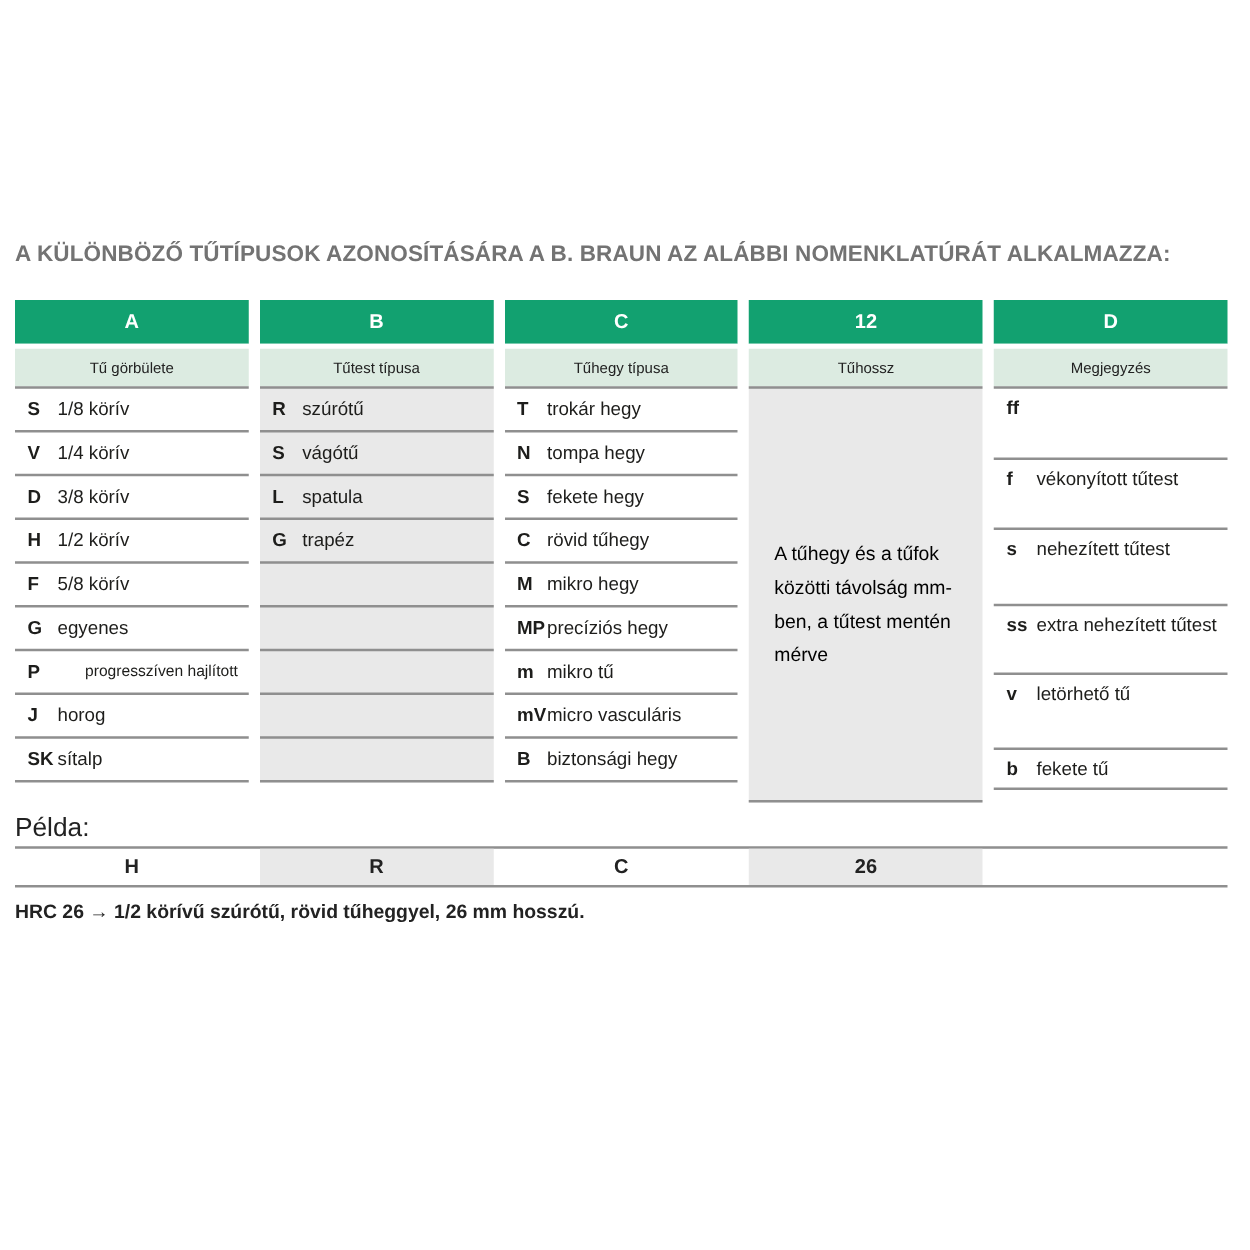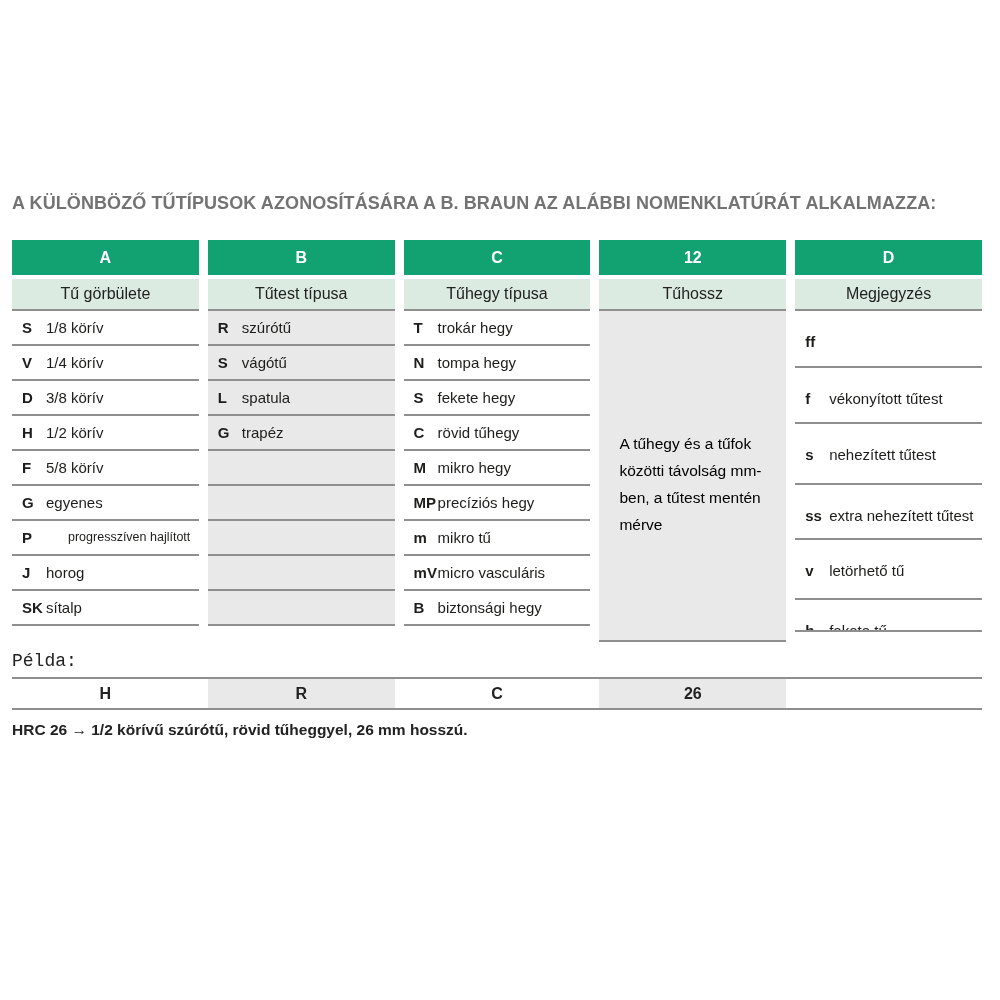--- a/index.html
+++ b/index.html
@@ -26,48 +26,48 @@
   }
   .col{flex:1;display:flex;flex-direction:column;min-width:0;}
   .col-header{
     height:35px;background:var(--green);
     color:#ffffff;font-weight:bold;font-size:16px;
     text-align:center;line-height:35px;
   }
   .col-gap{height:4px;background:#ffffff;}
   .col-subheader{
     height:30px;background:var(--lgreen);
-    font-size:16px;text-align:center;line-height:30px;color:#222;
+    font-size:12px;text-align:center;line-height:30px;color:#222;
   }
   .col-body{border-bottom:2px solid var(--line);}
   .col-body.graybg{background:var(--gray);}
   .row{
     height:35px;border-top:2px solid var(--line);
     display:flex;align-items:center;overflow:hidden;
   }
-  .row.tall{align-items:flex-start;padding-top:20px;}
+  .row.tall{align-items:flex-start;padding-top:5px;}
   .row .code{
     flex:0 0 34px;padding-left:10px;
     font-weight:bold;font-size:15px;line-height:21px;
   }
   .row .label{
     flex:1;font-size:15px;line-height:21px;padding-right:4px;
   }
   .row .label.small{font-size:12.5px;margin-left:22px;}
   .col-text{
     height:331px;border-top:2px solid var(--line);
     display:flex;align-items:center;
     padding:16px 18px 0 20px;
     font-size:15.5px;line-height:27px;color:#000000;
   }
 
   
   .pelda-label{
     position:absolute;left:12px;top:651px;
-    font-size:18px;color:#222;font-family:Liberation Mono, monospace;
+    font-size:21px;color:#222;
   }
   .example-row{
     position:absolute;left:12px;top:677px;width:970px;
     border-top:2px solid var(--line);border-bottom:2px solid var(--line);
     display:flex;gap:9px;
   }
   .example-cell{
     flex:1;height:29px;text-align:center;line-height:29px;
     font-size:16px;font-weight:bold;color:#222;
   }

